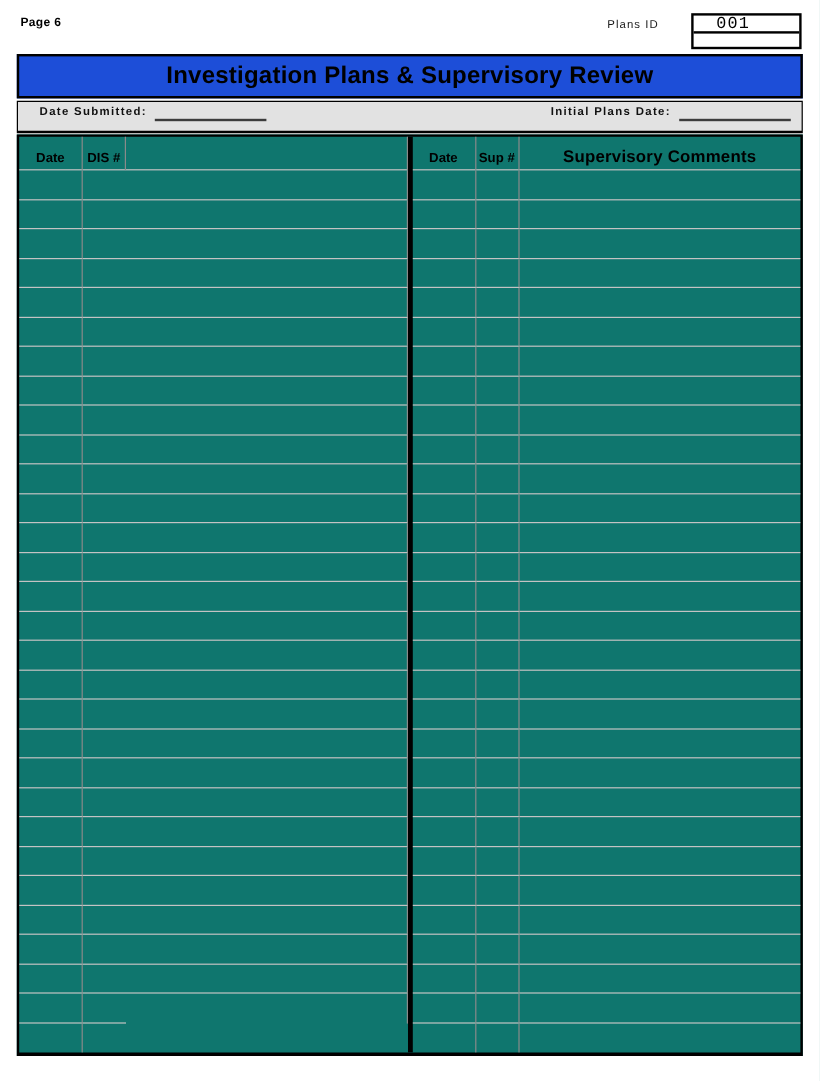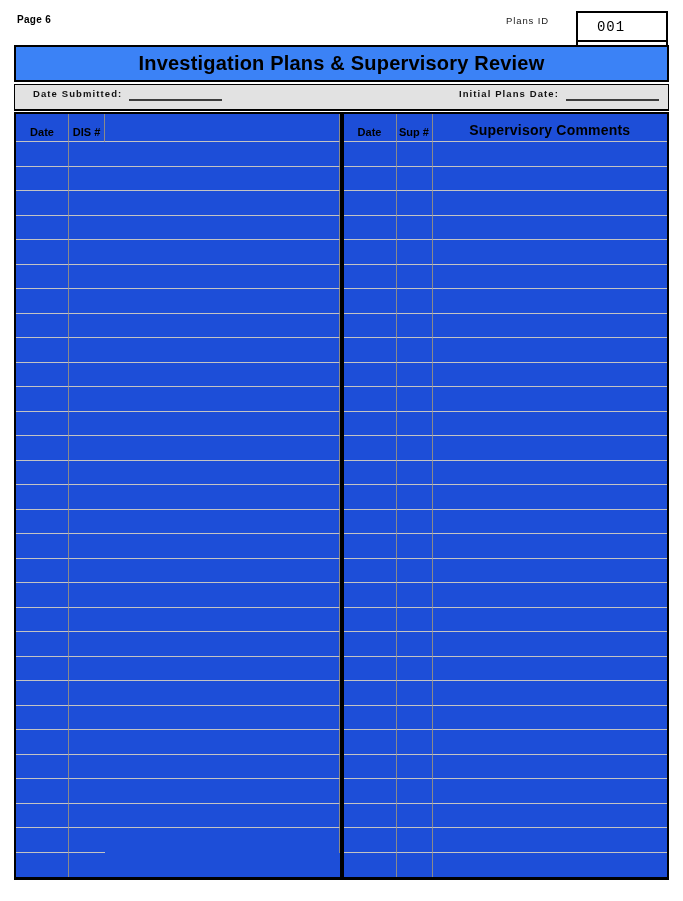--- a/index.html
+++ b/index.html
@@ -17,32 +17,32 @@
   }
   .case-id-label {
     position:absolute; left:506px; top:15px;
     font-size:9.5px; letter-spacing:0.9px; color:#1a1a1a;
   }
   .case-id-box {
     position:absolute; left:576px; top:11px; width:92px;
     border:2px solid #000; background:#fff;
   }
   .case-id-value {
-    height:29px; border-bottom:2px solid #000;
+    height:15px; border-bottom:2px solid #000;
     display:flex; align-items:center; justify-content:center;
     padding-right:22px;
     font-family:"Liberation Mono","DejaVu Sans Mono",monospace;
     font-size:14px; letter-spacing:1px;
   }
   .case-id-empty { height:11px; }
 
   
   .title-bar {
     position:absolute; left:14px; top:45px; width:655px; height:37px;
-    background:#3b82f6; border:2px solid #000;
+    background:#1d4ed8; border:2px solid #000;
     display:flex; align-items:center; justify-content:center;
     font-size:20px; font-weight:bold; letter-spacing:0.2px;
   }
 
   
   .fields-bar {
     position:absolute; left:14px; top:84px; width:655px; height:27px;
     background:#e2e2e2; border:1px solid #000; border-bottom-width:2px;
     display:flex; align-items:flex-start; justify-content:space-between;
     padding:0 9px 0 18px;
@@ -53,21 +53,21 @@
   }
   .fill-line {
     display:inline-block; width:93px; height:11px; margin-left:7px;
     border-bottom:2px solid #3c3c3c; margin-top:5px;
   }
 
   
   .form-table {
     position:absolute; left:14px; top:112px; width:655px; height:768px;
     border:2px solid #000; border-bottom-width:3px;
-    display:flex; background:#1d4ed8;
+    display:flex; background:#0f766e;
   }
   .half {
     flex:1 1 0; display:grid;
     grid-template-columns:53px 36px 1fr;
     grid-template-rows:28px repeat(30, 1fr);
   }
   .mid-divider { width:4px; background:#000; flex:0 0 auto; }
 
   .hc, .dc {
     border-right:1px solid #8a8a8a;

